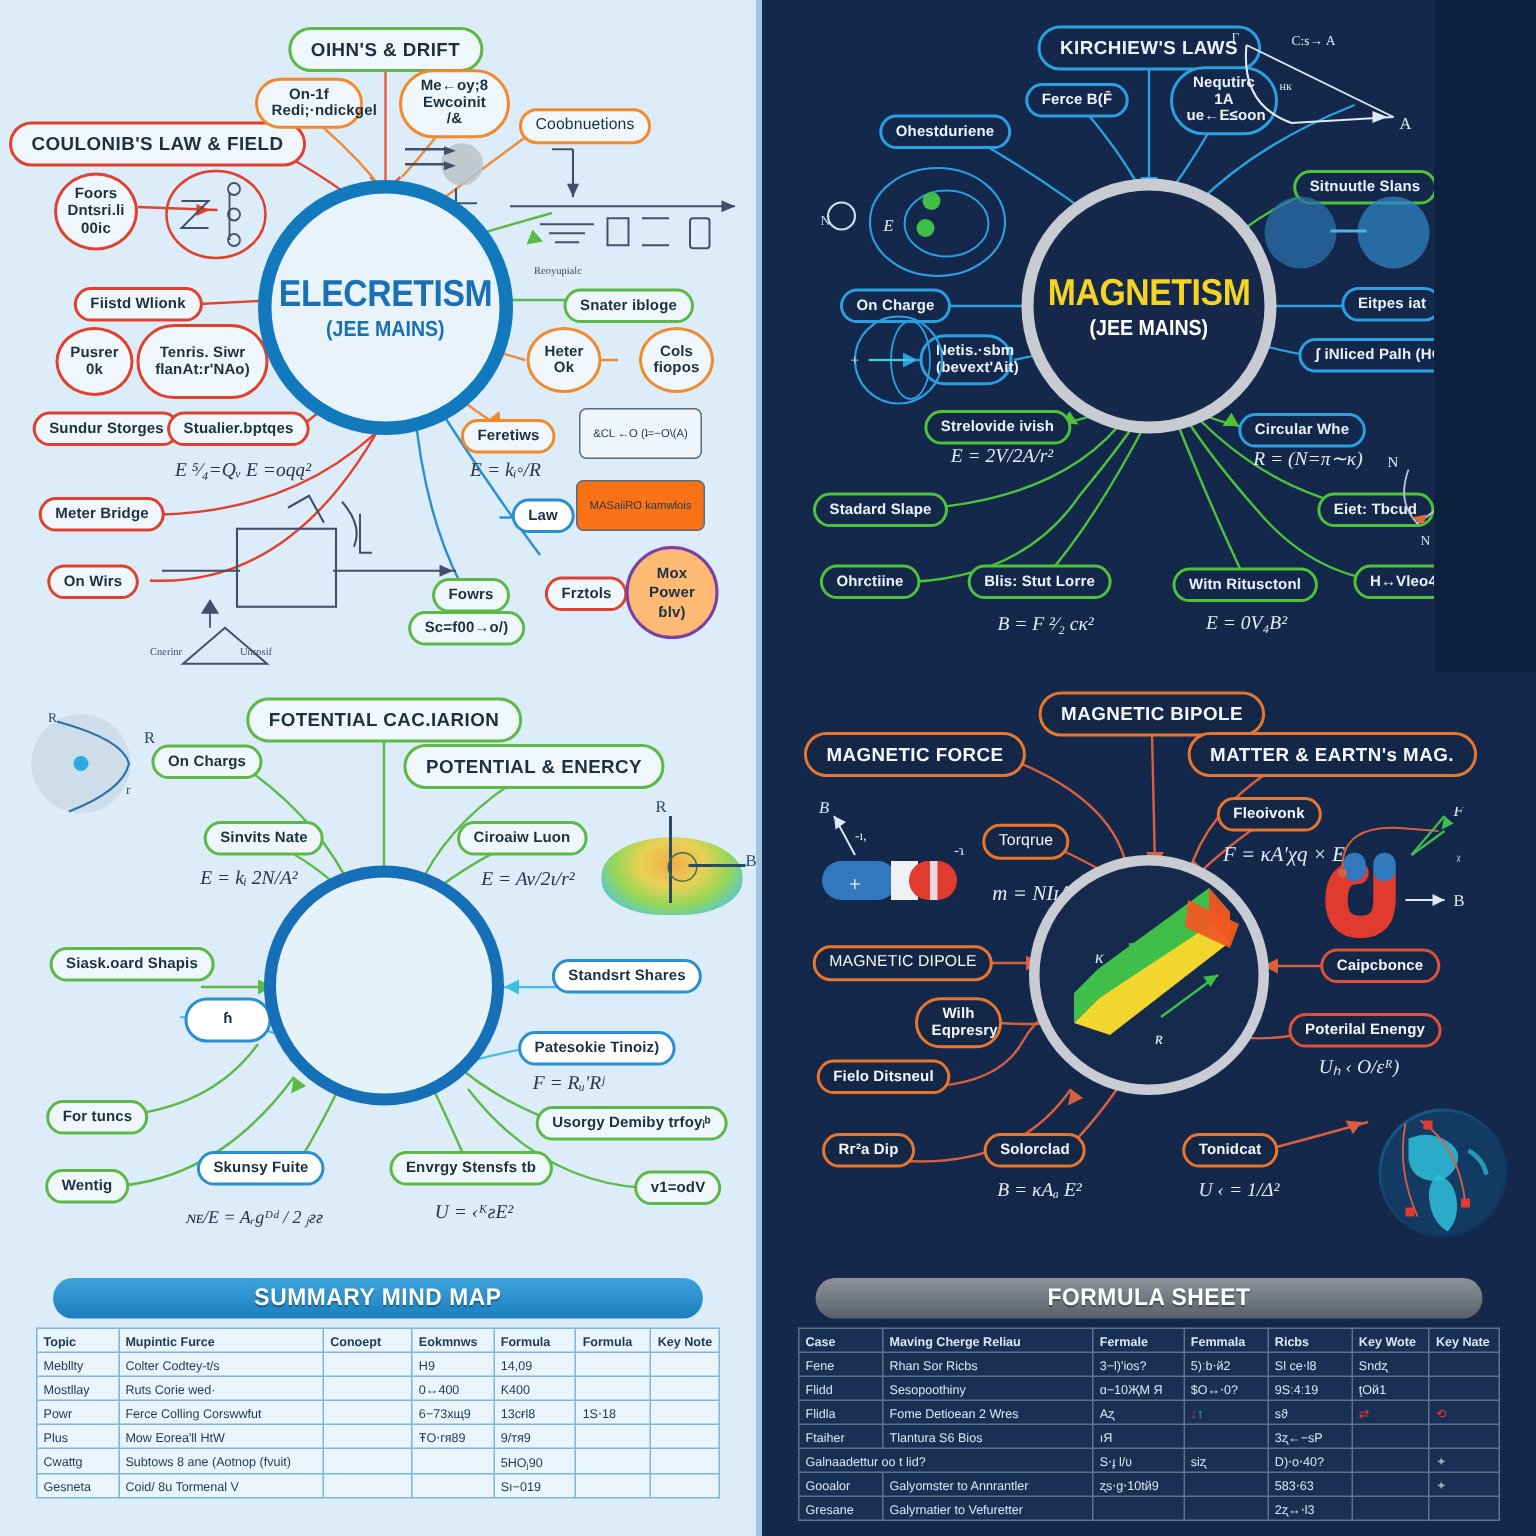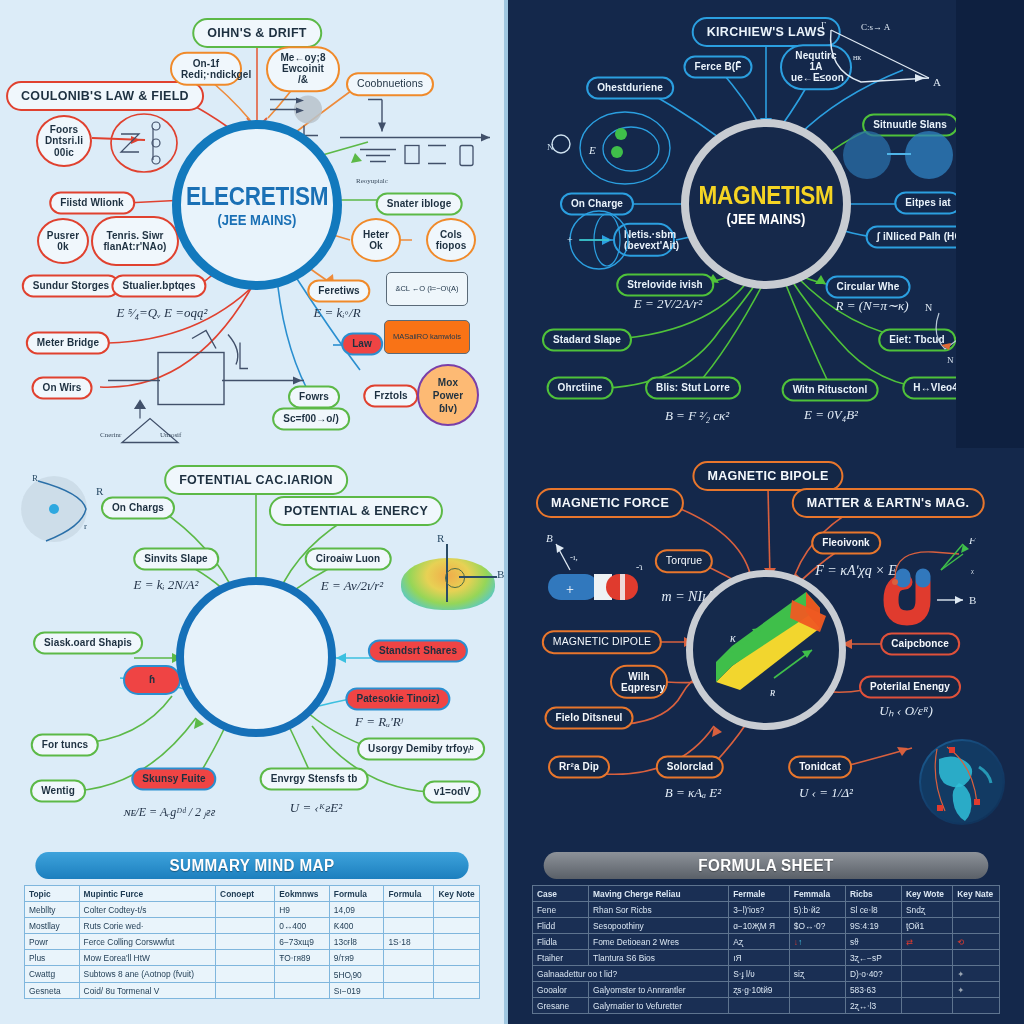--- a/index.html
+++ b/index.html
@@ -27,21 +27,21 @@
   .node { position:absolute; border-radius:999px; border-width:2px;
           border-style:solid; white-space:nowrap; text-align:center;
           line-height:1.12; padding:4px 9px; transform:translate(-50%,-50%);
           letter-spacing:.1px; }
   .node.multi { white-space:normal; }
 
   
   .n-red    { border-color:#e0412f; background:#f0f7fc; color:#1d3040; }
   .n-orange { border-color:#f08a2a; background:#f0f7fc; color:#1d3040; }
   .n-green  { border-color:#5cb947; background:#f0f7fc; color:#1d3040; }
-  .n-blue   { border-color:#2a8fd0; background:#ef4444; color:#1d3040; }
+  .n-blue   { border-color:#2a8fd0; background:#ffffff; color:#1d3040; }
   .n-purple { border-color:#7a3fa8; background:#fdba74; color:#1d3040; }
 
   
   .d-blue   { border-color:#2b9fe0; background:#14284b; color:#eaf3fb; }
   .d-green  { border-color:#4fc23a; background:#14284b; color:#eaf3fb; }
   .d-orange { border-color:#e8762c; background:#142746; color:#f4f8fc; }
   .d-red    { border-color:#e0513a; background:#142746; color:#f4f8fc; }
 
   .hdr { font-weight:bold; font-size:12.5px; letter-spacing:.3px; padding:6px 13px; }
   .sub { font-size:10.5px; }
@@ -348,21 +348,21 @@
         <path d="M336 210 l10 -5 v10 z" fill="#3cc0e0" stroke="none"></path>
         <path d="M120 230 Q168 234 192 244"></path>
         <path d="M366 248 Q332 254 304 262"></path>
       </g>
     </svg>
 
     <div class="node n-green hdr" style="left:256px;top:32px;">FOTENTIAL CAC.IARION</div>
     <div class="node n-green hdr" style="left:356px;top:63px;">POTENTIAL &amp; ENERCY</div>
 
     <div class="node n-green tiny" style="left:138px;top:60px;">On Chargs</div>
-    <div class="node n-green tiny" style="left:176px;top:111px;">Sinvits Slape</div>
+    <div class="node n-green tiny" style="left:176px;top:111px;">Sinvits Nate</div>
     <div class="node n-green tiny" style="left:348px;top:111px;">Ciroaiw Luon</div>
     <div class="node n-green tiny" style="left:88px;top:195px;">Siask.oard Shapis</div>
     <div class="node n-blue tiny" style="left:418px;top:203px;">Standsrt Shares</div>
     <div class="node n-blue tiny" style="left:152px;top:232px;width:58px;height:30px;display:flex;align-items:center;justify-content:center;">ɦ</div>
     <div class="node n-blue tiny" style="left:398px;top:251px;">Patesokie Tinoiz)</div>
     <div class="node n-green tiny" style="left:65px;top:297px;">For tuncs</div>
     <div class="node n-green tiny" style="left:421px;top:301px;">Usorgy Demiby trfoyᵢᵇ</div>
     <div class="node n-green tiny" style="left:58px;top:343px;">Wentig</div>
     <div class="node n-blue tiny" style="left:174px;top:331px;">Skunsy Fuite</div>
     <div class="node n-green tiny" style="left:314px;top:331px;">Envrgy Stensfs  tb</div>

